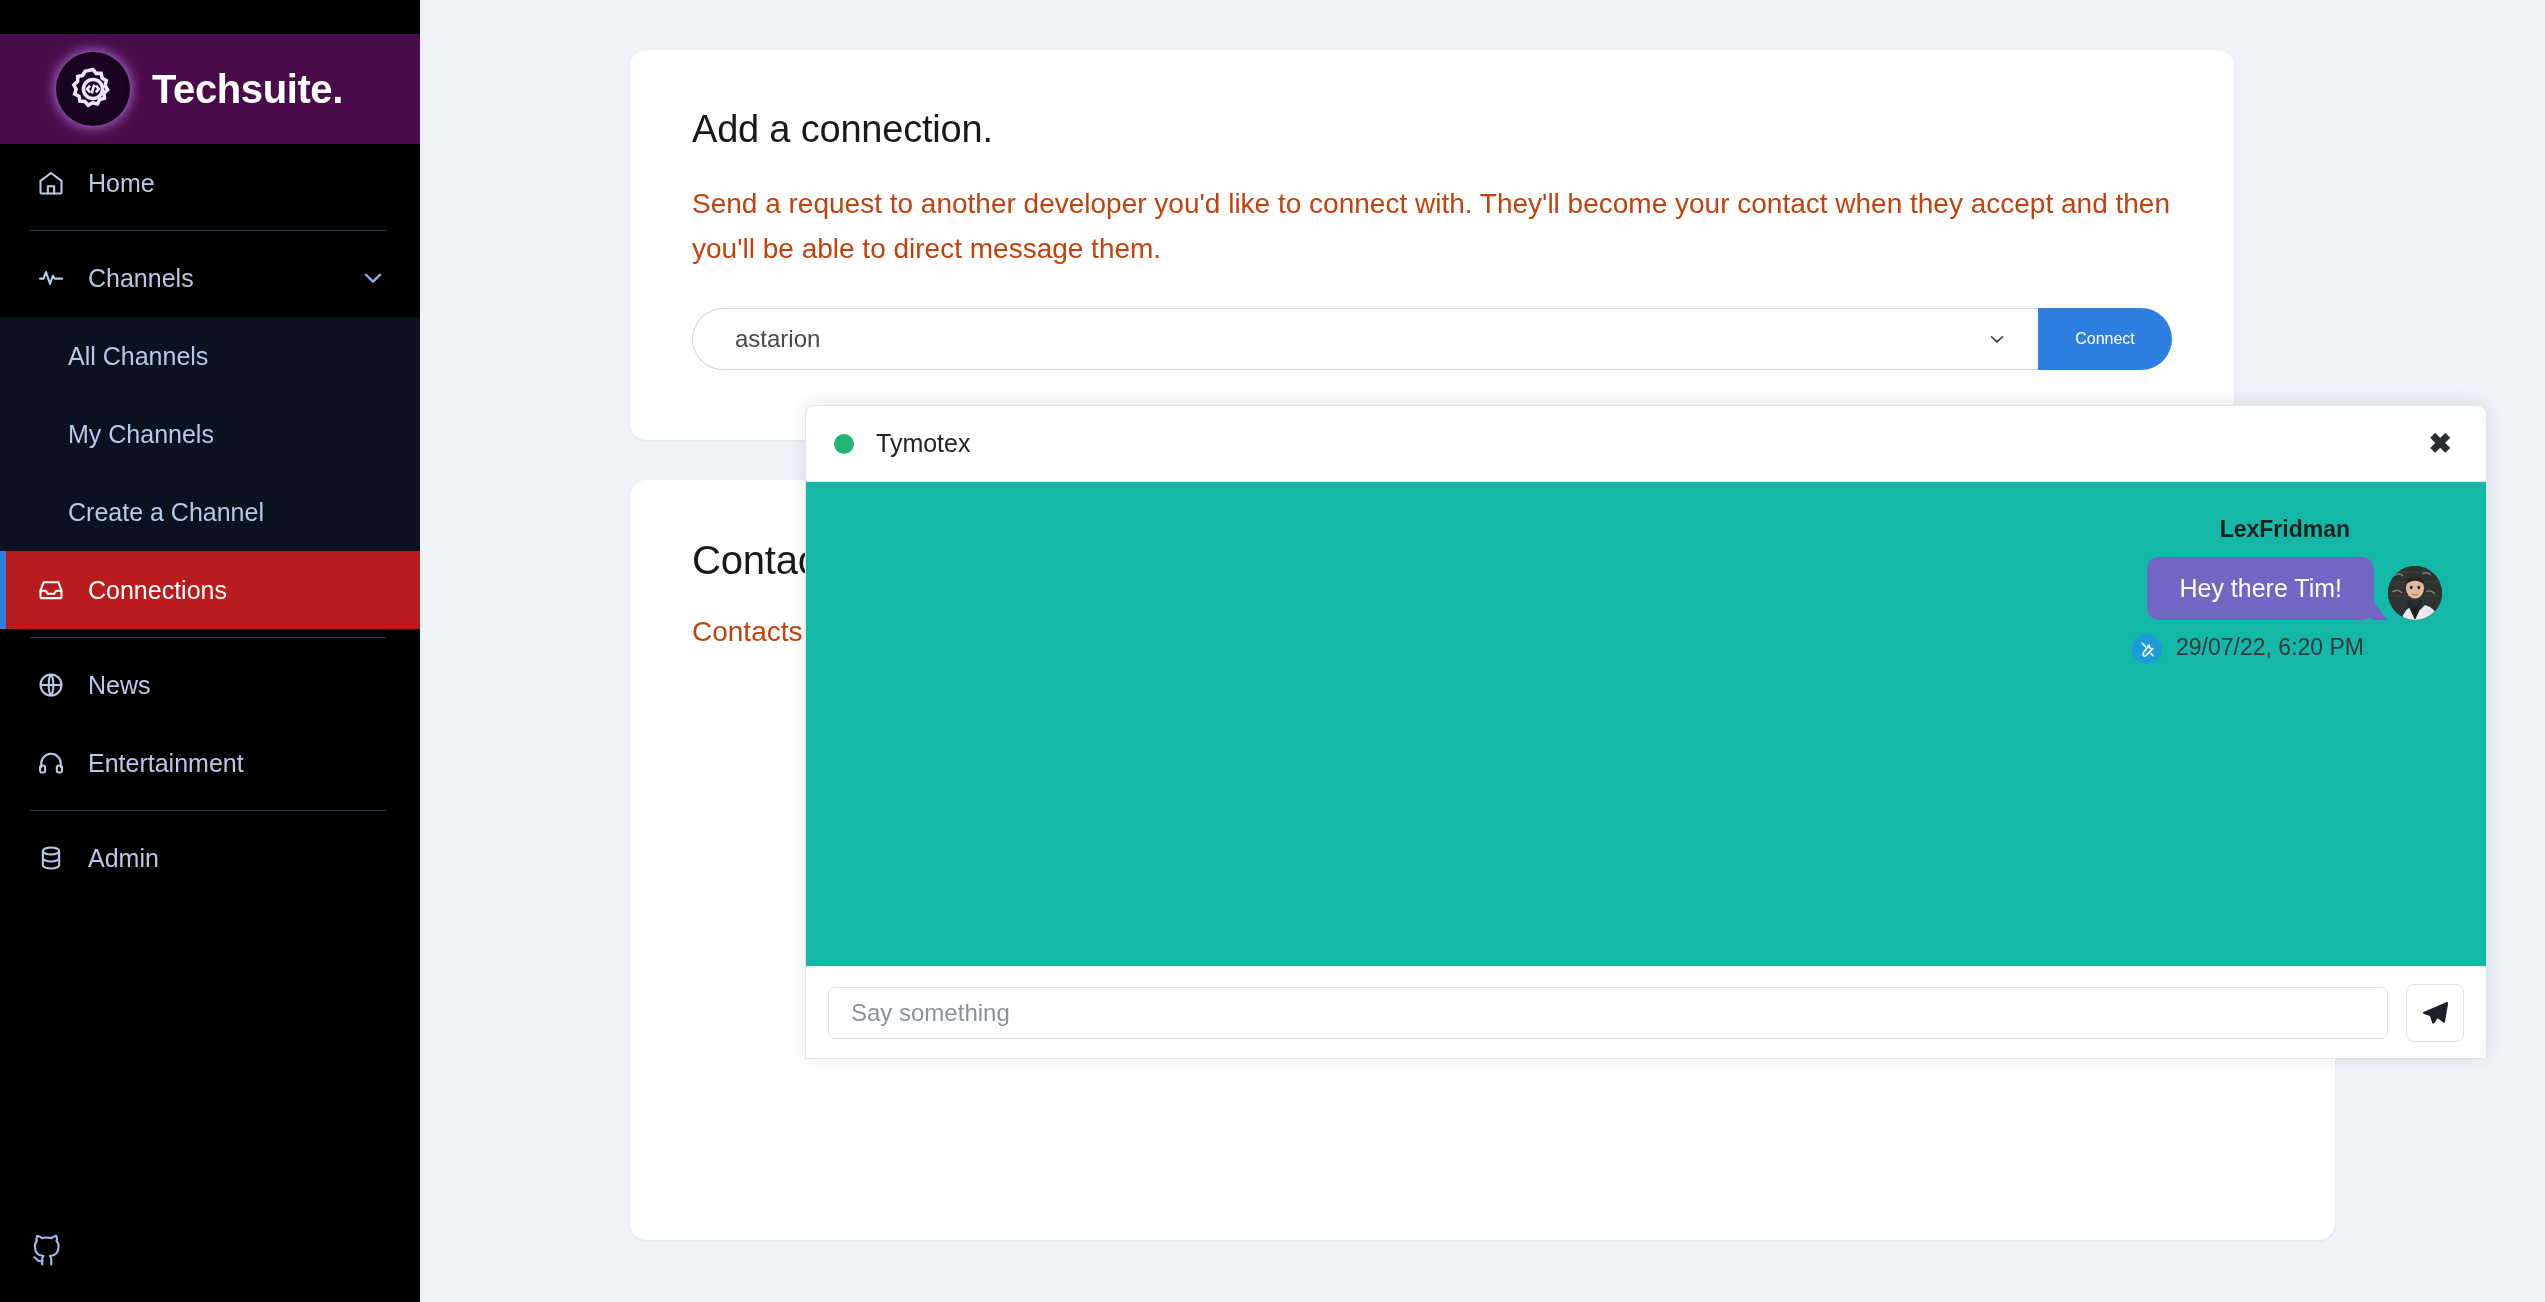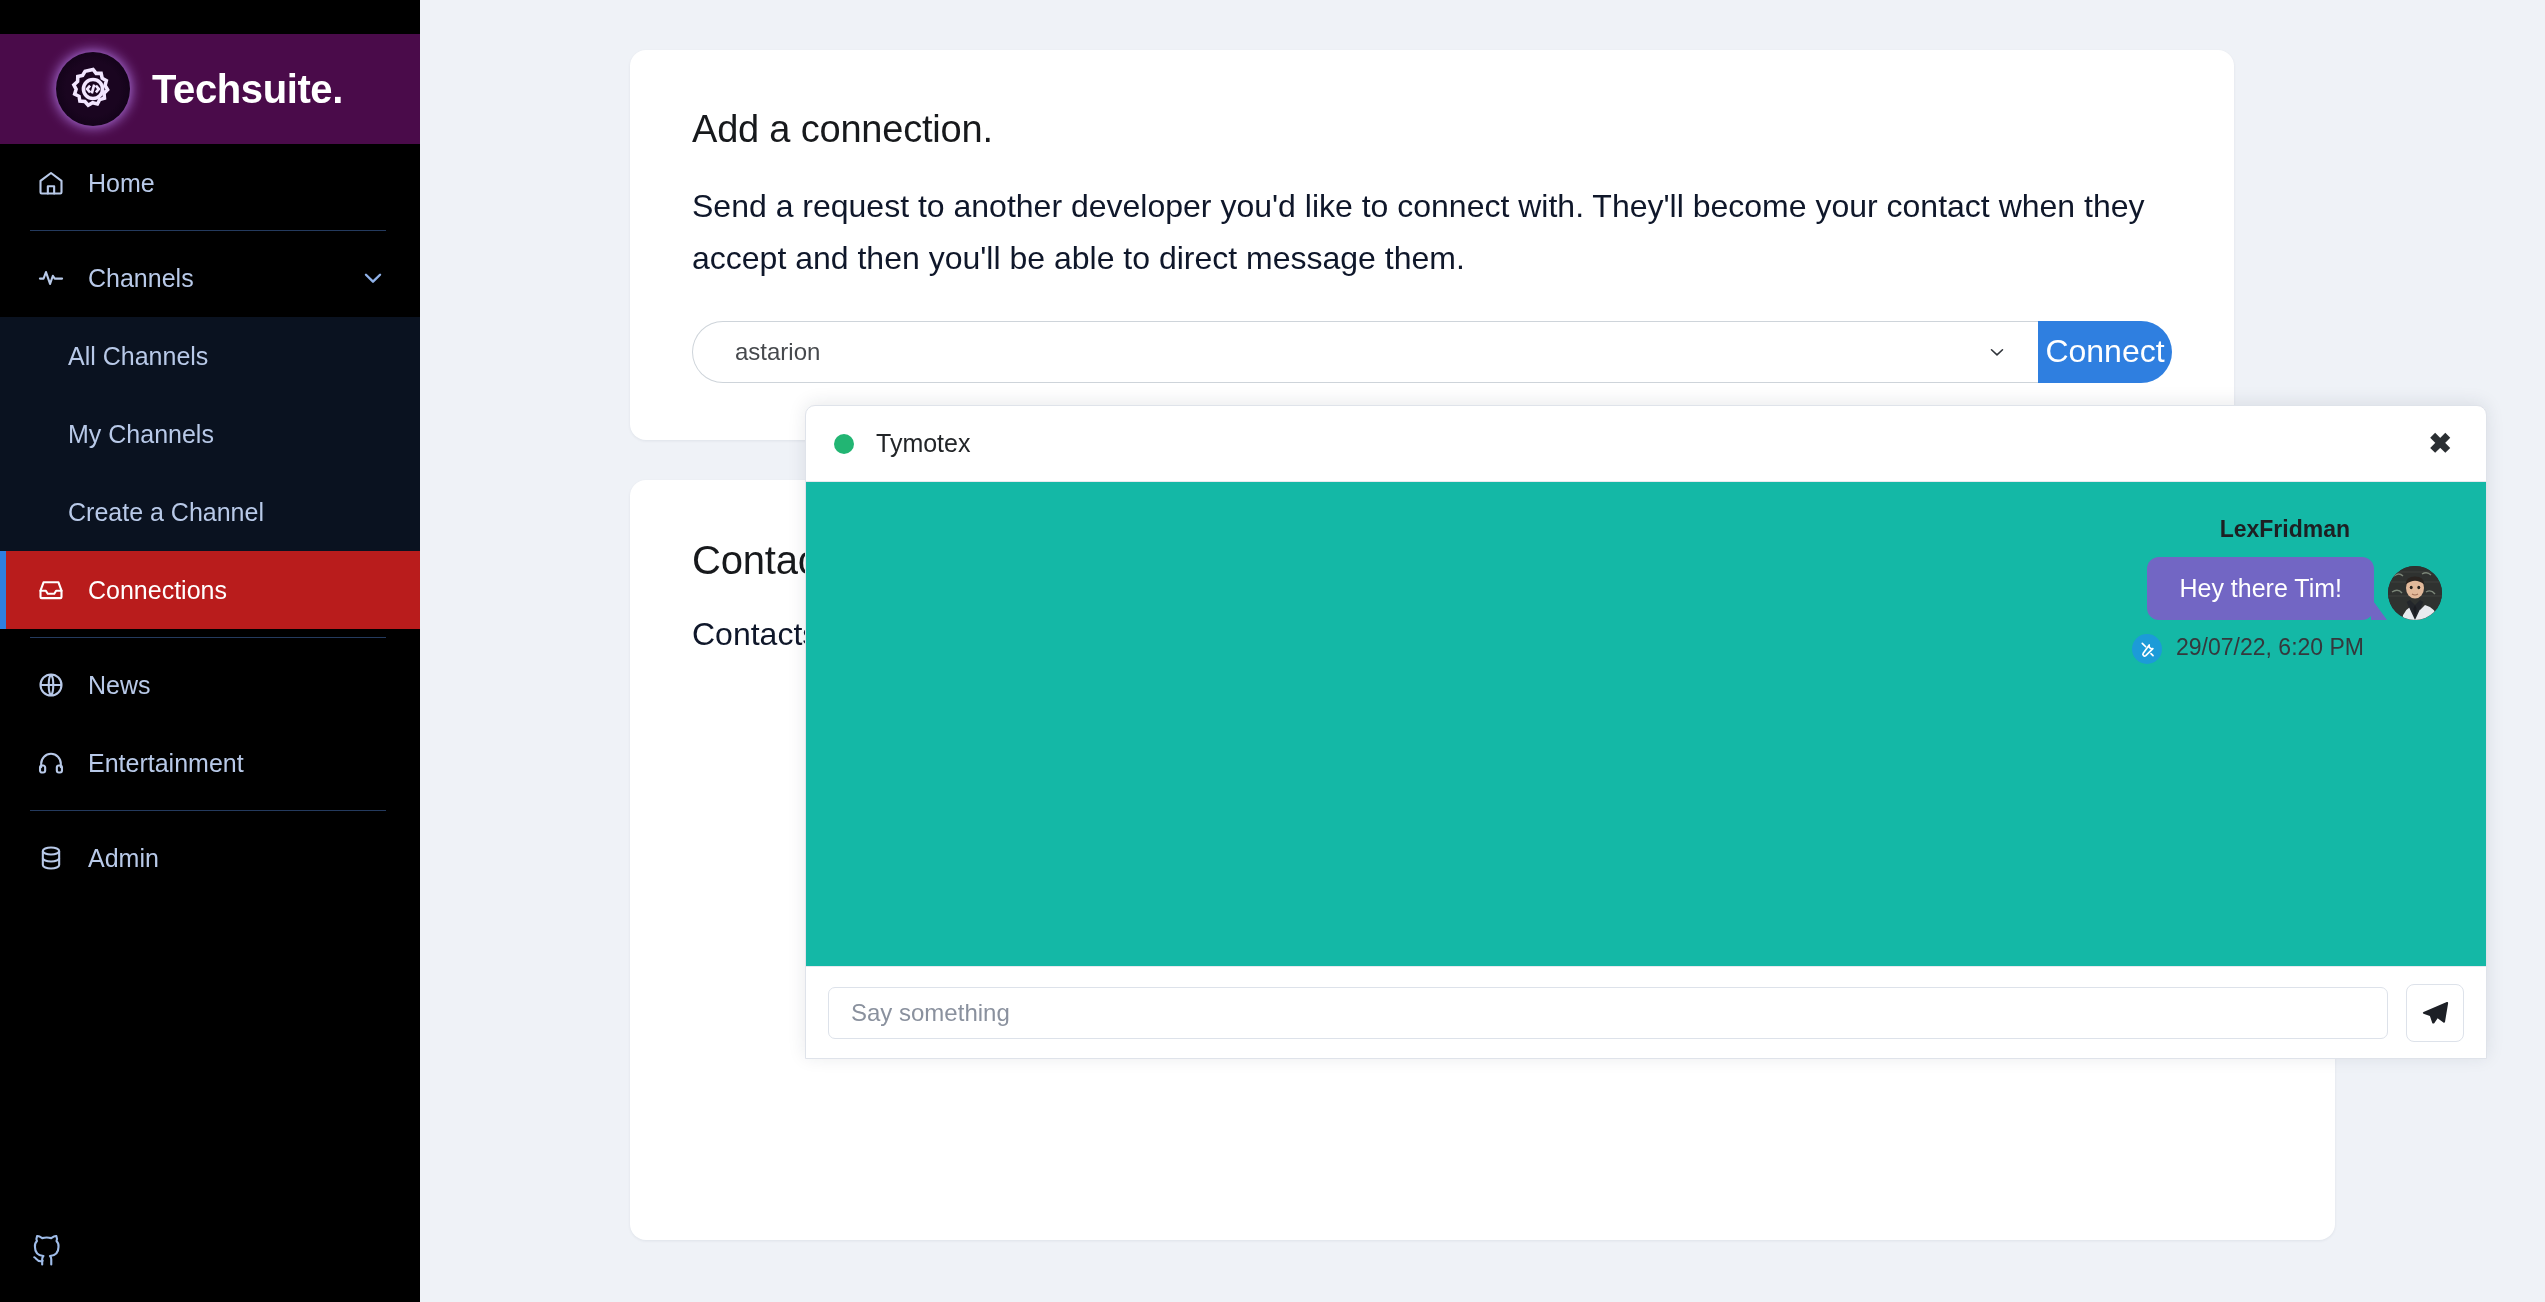--- a/index.html
+++ b/index.html
@@ -130,23 +130,23 @@
   }
 
   .card-title {
     font-size: 38px;
     font-weight: 400;
     color: #17191c;
     letter-spacing: -0.2px;
   }
   .card-sub {
     margin-top: 30px;
-    font-size: 32px;
+    font-size: 28px;
     line-height: 1.62;
-    color: #0f172a;
+    color: #c2410c;
     max-width: 1530px;
   }
 
   #connect-row {
     margin-top: 36px;
     display: flex;
     align-items: stretch;
     height: 62px;
   }
   #connect-select {
@@ -160,21 +160,21 @@
     padding: 0 30px 0 42px;
     font-size: 24px;
     color: #46494d;
     cursor: pointer;
   }
   #connect-select .sel-caret { margin-left: auto; display:flex; }
   #connect-btn {
     width: 134px;
     background: #2f7fe0;
     color: #ffffff;
-    font-size: 32px;
+    font-size: 16px;
     border: none;
     border-radius: 0 31px 31px 0;
     cursor: pointer;
     font-family: inherit;
     display: flex; align-items: center; justify-content: center;
   }
 
   #card-contacts {
     left: 210px; top: 480px;
     width: 1705px;

